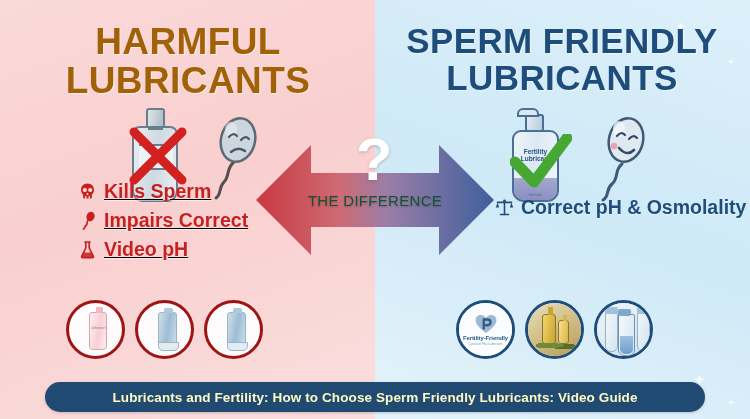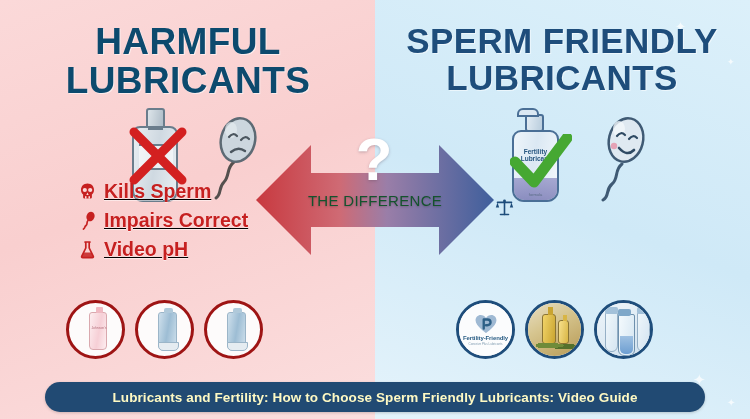--- a/index.html
+++ b/index.html
@@ -46,21 +46,21 @@
   .title {
     position: absolute;
     text-align: center;
     font-weight: 700;
     letter-spacing: .4px;
     line-height: 1.06;
     text-transform: uppercase;
   }
   .title-left {
     left: 8px; top: 22px; width: 360px;
-    color: #0c4a6e;
+    color: #a16207;
     font-size: 37px;
     text-shadow: 1px 1px 0 rgba(255,255,255,.55);
   }
   .title-right {
     left: 382px; top: 22px; width: 360px;
     color: #1e4d7b;
     font-size: 35px;
     text-shadow: 1px 1px 0 rgba(255,255,255,.55);
   }
   .title .l2 { display: block; }
@@ -438,20 +438,21 @@
       <span class="bullet-icon">
         <svg viewBox="0 0 19 19" width="19" height="19">
           <line x1="9.5" y1="3" x2="9.5" y2="16.5" stroke="#1e4d7b" stroke-width="1.6" stroke-linecap="round"></line>
           <line x1="2.5" y1="4.4" x2="16.5" y2="4.4" stroke="#1e4d7b" stroke-width="1.6" stroke-linecap="round"></line>
           <circle cx="9.5" cy="3" r="1.4" fill="#1e4d7b"></circle>
           <line x1="5.5" y1="16.5" x2="13.5" y2="16.5" stroke="#1e4d7b" stroke-width="1.6" stroke-linecap="round"></line>
           <path d="M0.8,9.5 L4.2,9.5 L2.5,4.6 Z" fill="#1e4d7b"></path>
           <path d="M14.8,9.5 L18.2,9.5 L16.5,4.6 Z" fill="#1e4d7b"></path>
         </svg>
       </span>
+      <span class="bullet-label">Correct pH &amp; Osmolality</span>
     </div>
   </div>
 
   <div class="thumbs thumbs-left">
     <div class="thumb">
       <div class="tb-oilbottle">
         <div class="tb-oil-lbl">Johnson's</div>
       </div>
     </div>
     <div class="thumb">

